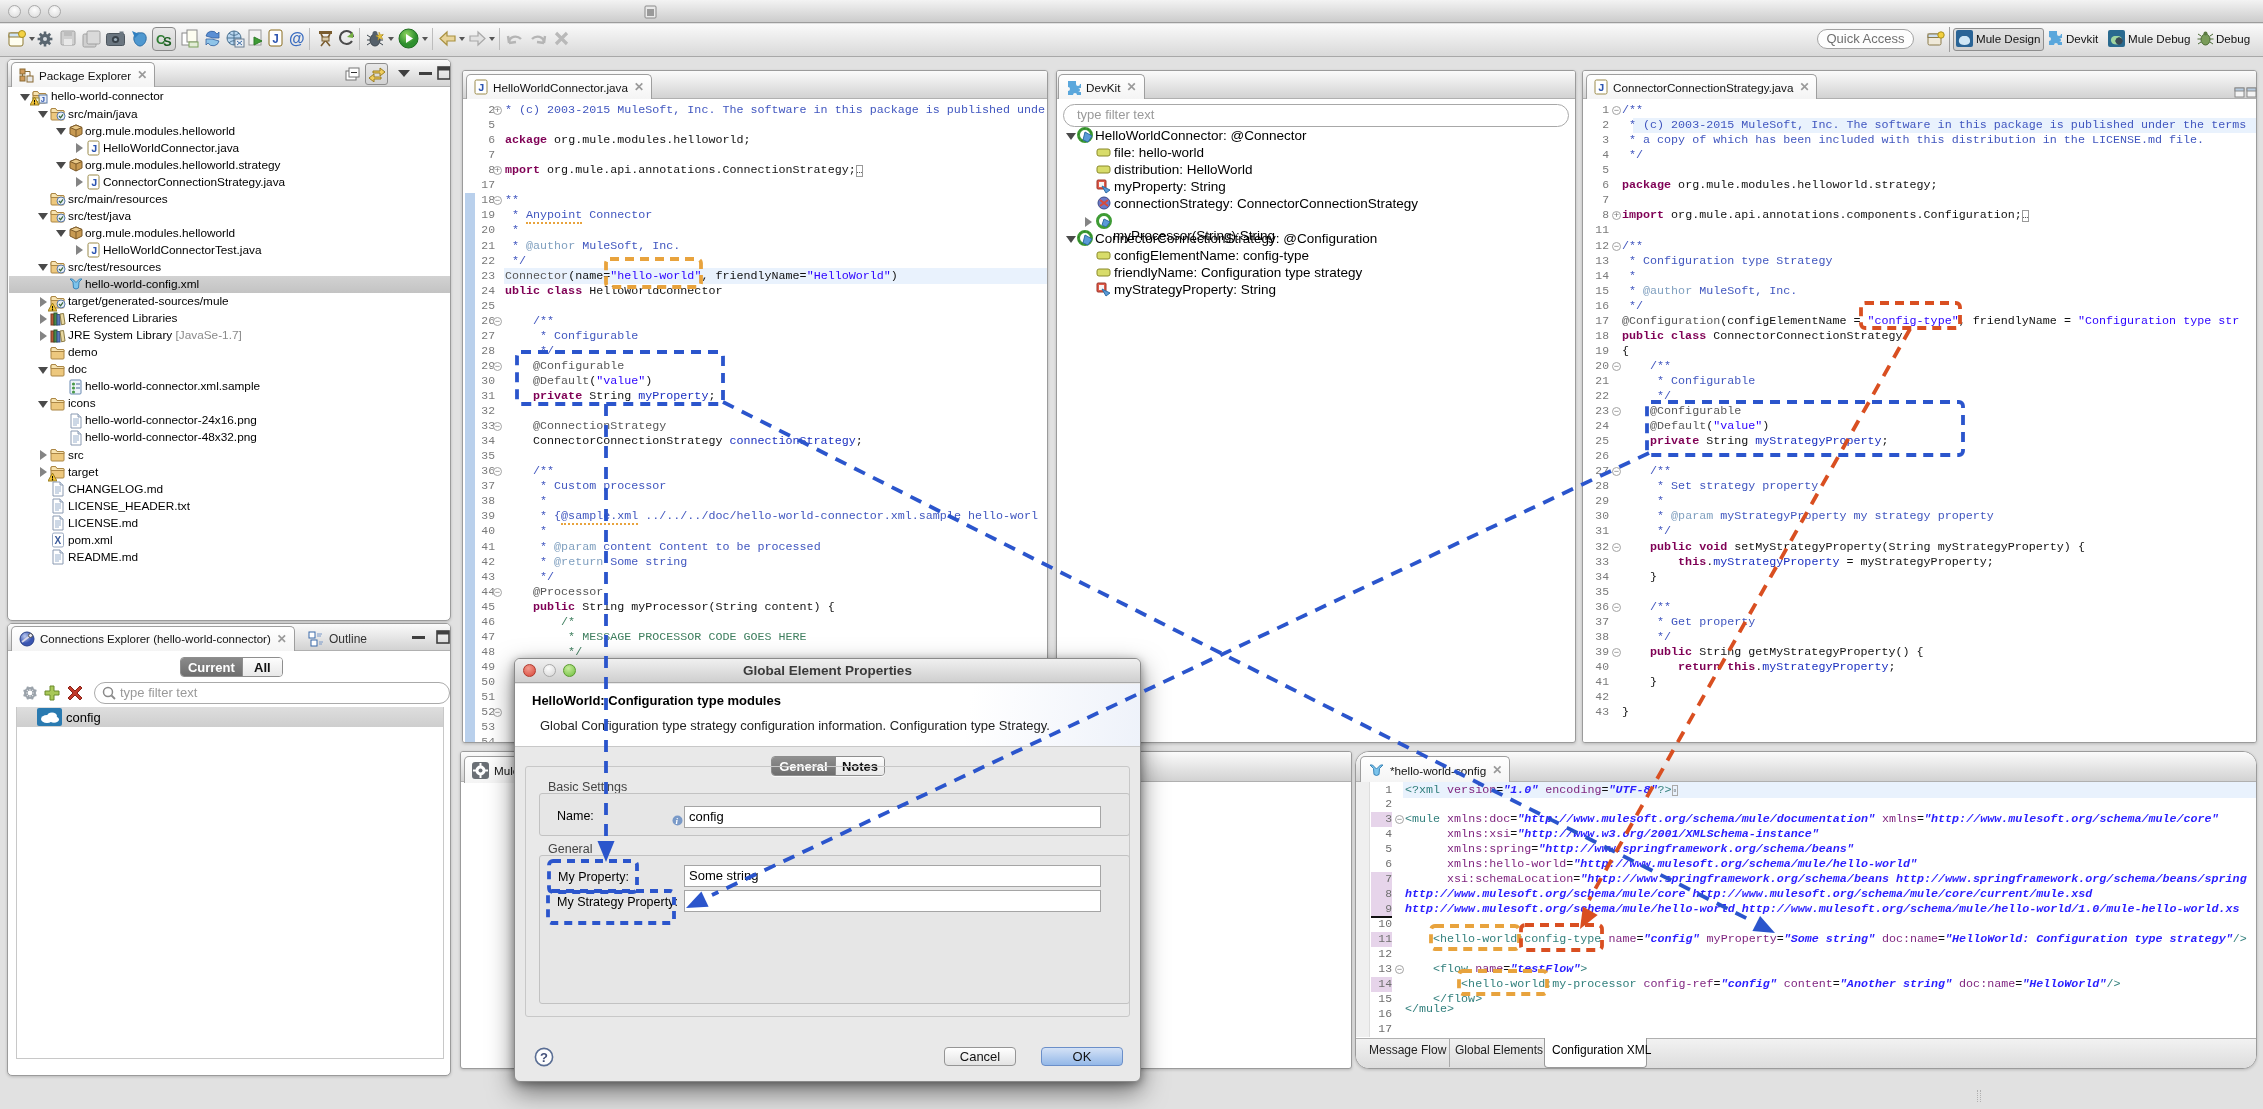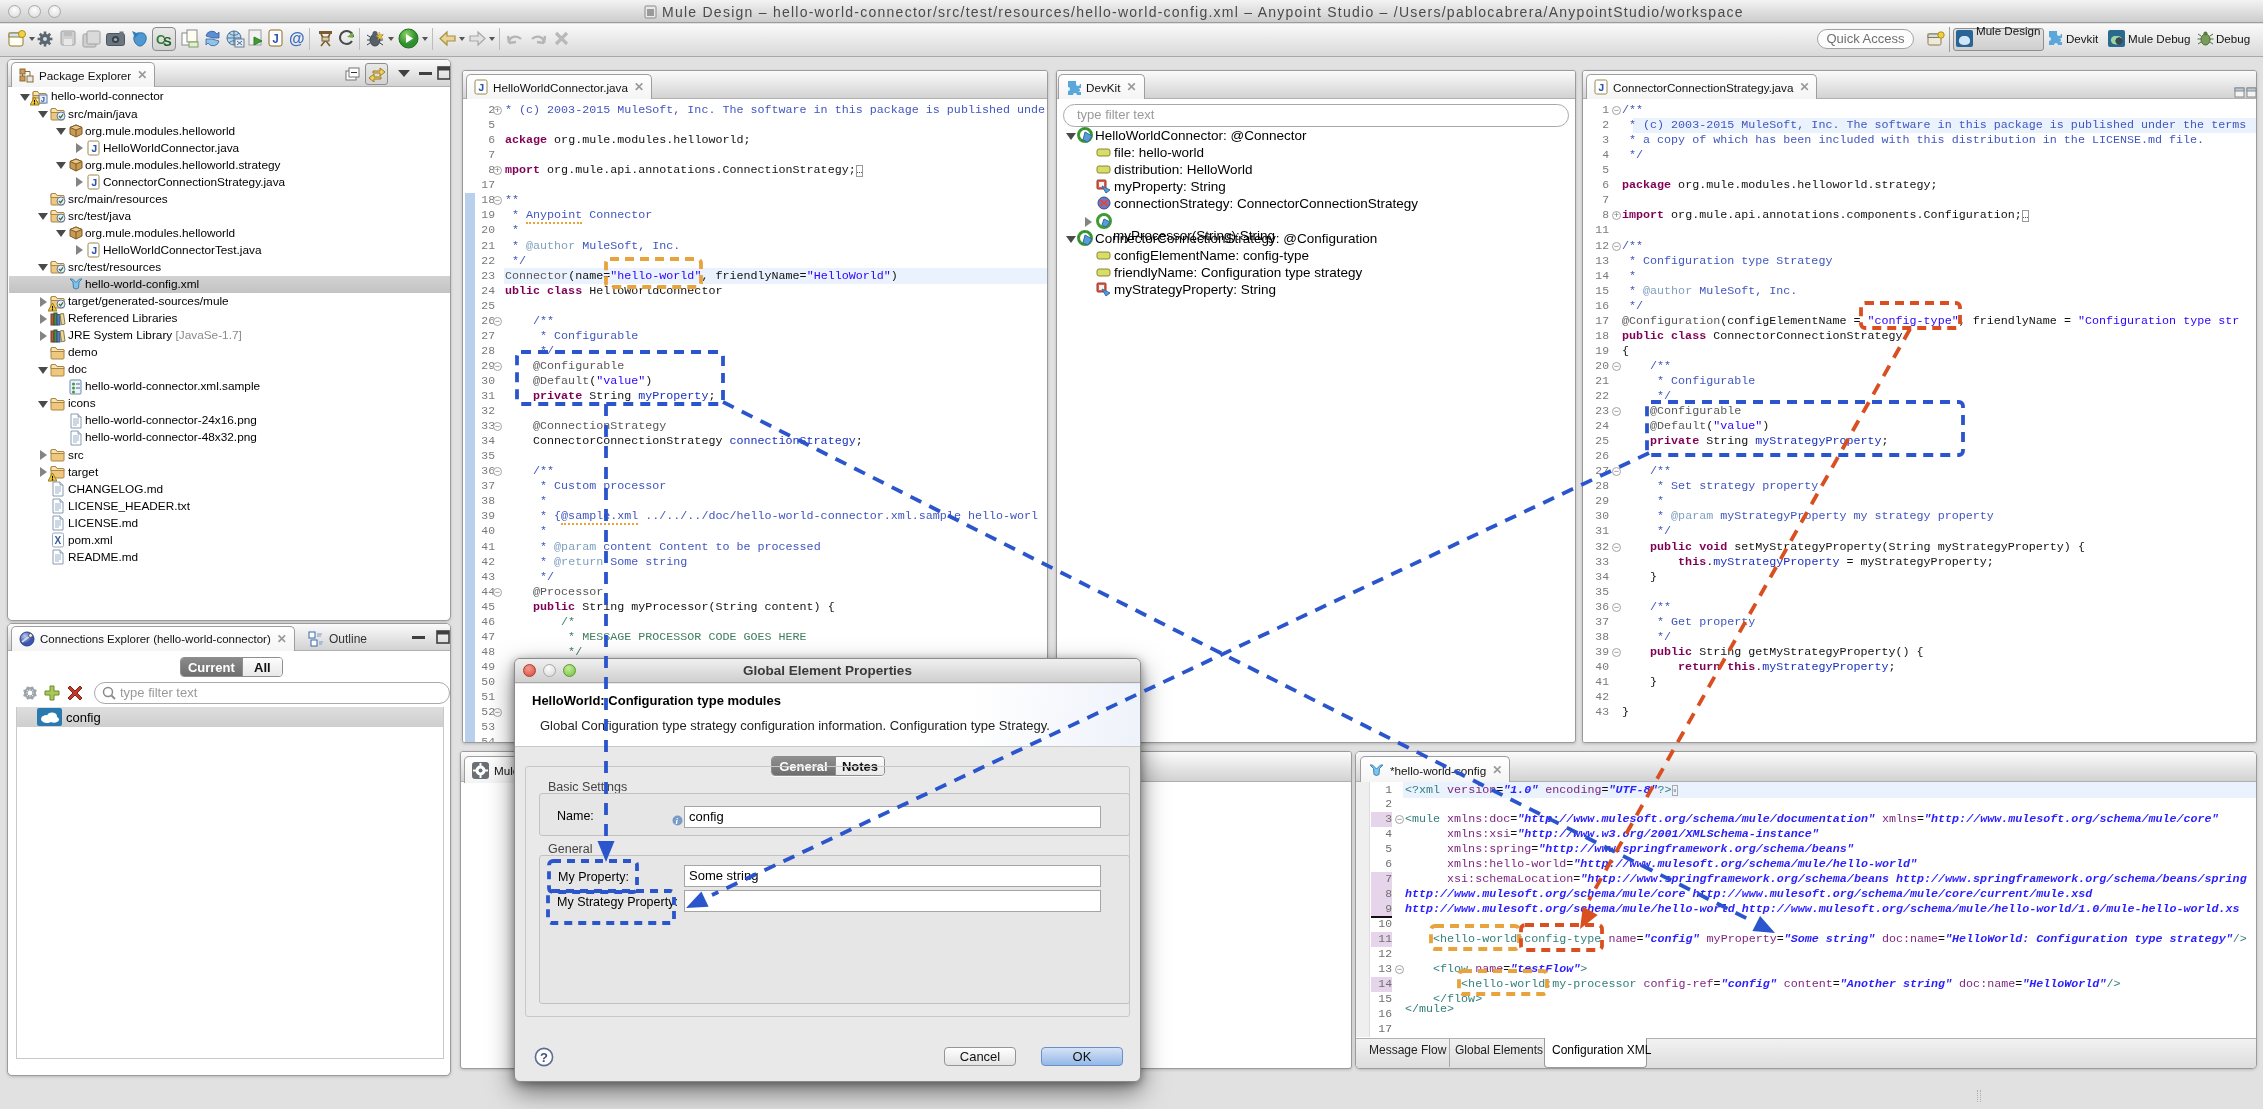--- a/index.html
+++ b/index.html
@@ -35,21 +35,20 @@
 </style></head><body>
 
 <div class="titlebar">
 <div class="tl" style="left:8px"></div>
 <div class="tl" style="left:28px"></div>
 <div class="tl" style="left:48px"></div>
 <svg class="abs" style="left:644px;top:5px" width="13" height="14">
       <rect x="1" y="1" width="11" height="12" rx="1" fill="#e9e9e9" stroke="#8a8a8a"></rect>
       <rect x="3" y="4" width="7" height="7" fill="#9a9a9a"></rect>
     </svg>
-<div class="titletext">Mule Design – hello-world-connector/src/test/resources/hello-world-config.xml – Anypoint Studio – /Users/pablocabrera/AnypointStudio/workspace</div>
 </div>
 <div class="toolbar"></div>
 <svg class="abs" style="left:8px;top:30px" width="19" height="18">
     <rect x="1" y="3" width="14" height="13" rx="2" fill="#fffef0" stroke="#8f7b34"></rect>
     <rect x="1" y="3" width="14" height="4" fill="#cfe4f7" stroke="#8f7b34"></rect>
     <circle cx="14" cy="4" r="3.5" fill="#f4d245" stroke="#a98f1f"></circle>
   </svg>
 <div class="abs" style="left:29px;top:37px;width:0;height:0;border-left:3.5px solid transparent;border-right:3.5px solid transparent;border-top:4px solid #555"></div>
 <svg class="abs" style="left:36px;top:30px" width="18" height="18">
     <circle cx="9" cy="9" r="5.2" fill="#5a6670"></circle>
@@ -173,21 +172,21 @@
     <rect x="1" y="3" width="13" height="11" rx="1.5" fill="#efe9d9" stroke="#8a7a4a"></rect>
     <rect x="1" y="3" width="13" height="3.5" fill="#cddef0" stroke="#8a7a4a"></rect>
     <circle cx="14" cy="4" r="3.2" fill="#f2cf3e" stroke="#a8901f"></circle>
   </svg>
 <div class="abs" style="left:1949px;top:27px;width:1px;height:25px;background:#9f9f9f"></div>
 <div class="abs" style="left:1953px;top:28px;width:91px;height:23px;border:1px solid #8e8e8e;border-radius:3px;background:linear-gradient(#e2e2e2,#cfcfcf)"></div>
 <svg class="abs" style="left:1956px;top:30px" width="17" height="17">
     <rect width="17" height="17" rx="2" fill="#2a6496"></rect>
     <path d="M3 12 C2.5 8 5 5.5 8.5 6 C12 5.5 14.5 8 14 12 C13.5 14 11.5 15 8.5 15 C5.5 15 3.5 14 3 12 Z" fill="#cfe6f5"></path>
   </svg>
-<div class="abs" style="left:1976px;top:24px;font-size:11.6px;color:#111">Mule Design</div>
+<div class="abs" style="left:1976px;top:32px;font-size:11.6px;color:#111">Mule Design</div>
 <svg class="abs" style="left:2047px;top:30px" width="16" height="16">
     <path d="M6 1 h4 v3 a2 2 0 0 0 4 0 h1 v4 h-3 a2 2 0 0 1 0 4 h3 v3 h-4 a2 2 0 0 0 -4 0 H2 v-4 a2 2 0 0 0 0 -4 V1 Z" fill="#5aa7dc"></path>
   </svg>
 <div class="abs" style="left:2066px;top:32px;font-size:11.6px;color:#111">Devkit</div>
 <svg class="abs" style="left:2108px;top:30px" width="17" height="17">
     <rect width="17" height="17" rx="2" fill="#2a6a8f"></rect>
     <path d="M3 11 C2.5 7.5 5 5.5 8.5 6 C12 5.5 14.5 7.5 14 11 C13.5 13.5 11.5 14.5 8.5 14.5 C5.5 14.5 3.5 13.5 3 11 Z" fill="#9fd4a0"></path>
     <circle cx="11" cy="11" r="3.4" fill="#3a4a55"></circle>
     <path d="M11 7 v8 M7 11 h8" stroke="#3a4a55"></path>
   </svg>
@@ -811,21 +810,21 @@
         <circle cx="8.5" cy="8.5" r="2" fill="#6a6f75"></circle>
         <g stroke="#fff" stroke-width="2">
           <line x1="8.5" y1="1" x2="8.5" y2="4"></line>
           <line x1="8.5" y1="13" x2="8.5" y2="16"></line>
           <line x1="1" y1="8.5" x2="4" y2="8.5"></line>
           <line x1="13" y1="8.5" x2="16" y2="8.5"></line>
         </g>
       </svg>
 Mule Properties</div>
 </div>
-<div class="panel" style="left:1355px;top:751px;width:902px;height:318px;border-radius:5px">
+<div class="panel" style="left:1355px;top:751px;width:902px;height:318px;border-radius:14px">
 <div class="tabstrip" style="height:30px"></div>
 <div class="tabsel" style="left:4px;top:4px;height:27px">
 <svg width="17" height="16" style="margin-right:5px">
         <path d="M2 3 L5.5 6.5 L6 12.5 Q8.5 14.5 11 12.5 L11.5 6.5 L15 3 L12.5 3 L8.5 7 L4.5 3 Z" fill="#7cc4ec" stroke="#3a85b8"></path>
       </svg>
 *hello-world-config<span class="xbt">✕</span></div>
 <div class="abs" style="left:0;top:30px;width:900px;height:255px;background:#fff;overflow:hidden">
 <div class="abs" style="left:0;top:0;width:14px;height:999px;background:#efefef;border-right:1px solid #ddd"></div>
 <div class="abs" style="left:15px;top:30.4px;width:21px;height:15px;background:#e6d4ea"></div>
 <div class="abs" style="left:15px;top:90.1px;width:21px;height:15px;background:#e6d4ea"></div>

